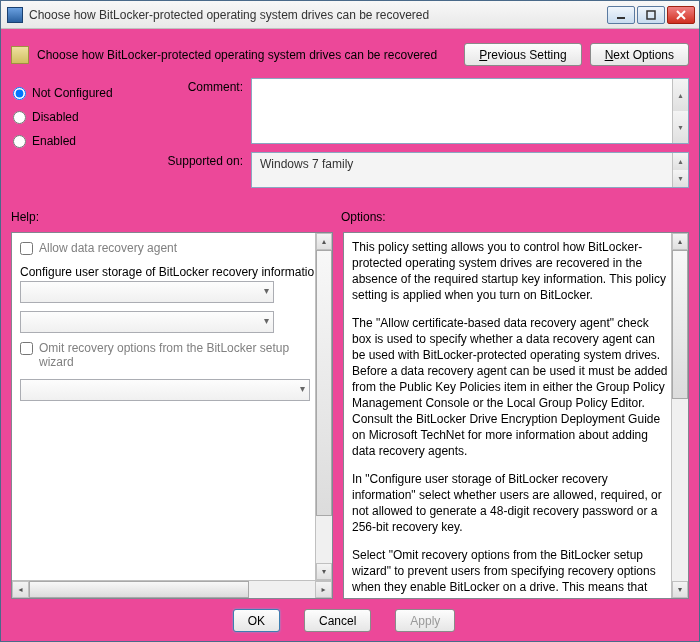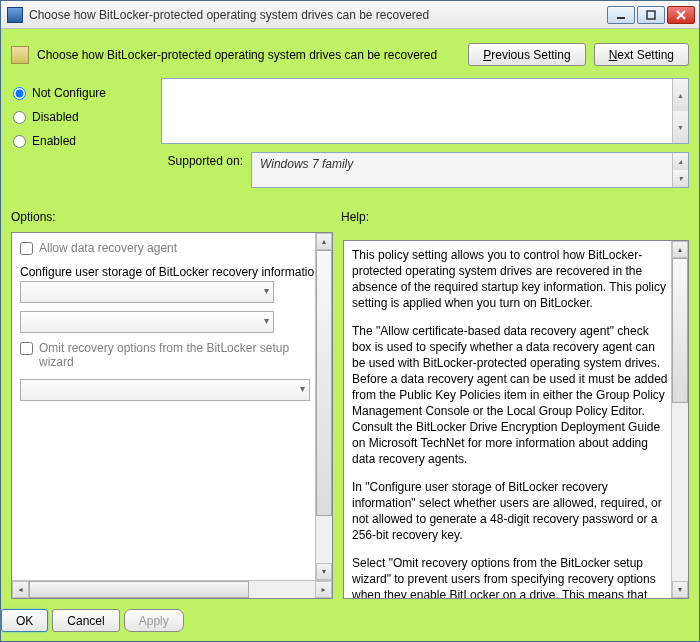--- a/index.html
+++ b/index.html
@@ -1,17 +1,17 @@
 <!DOCTYPE html>
 <html><head>
 <meta charset="utf-8">
 <style>
 * { box-sizing: border-box; font-family: "Segoe UI", Tahoma, sans-serif; font-size: 12px; }
 body { margin: 0; background: #fff; width: 700px; height: 642px; overflow: hidden; }
-.window { width: 700px; height: 642px; border: 1px solid #4a6a8a; background: #bef264; display: flex; flex-direction: column; }
+.window { width: 700px; height: 642px; border: 1px solid #4a6a8a; background: #ec4899; display: flex; flex-direction: column; }
 .titlebar { height: 28px; background: linear-gradient(#f8f8f8,#e8e8e8); display: flex; align-items: center; border-bottom: 1px solid #c0c0c0; }
 .titlebar .t-icon { width: 16px; height: 16px; margin: 0 6px; background: linear-gradient(#6aa0e0,#2a60a0); border: 1px solid #1a4070; }
 .title-text { flex: 1; color: #333; }
 .win-btns { display: flex; margin-right: 4px; }
 .win-btn { width: 28px; height: 18px; margin-left: 2px; border: 1px solid #5a7aa0; background: linear-gradient(#f0f6fc,#c8dcf0); display: flex; align-items: center; justify-content: center; border-radius: 2px; }
 .win-btn.close { background: linear-gradient(#f08080,#d03020); border-color: #a02010; color: #fff; }
 .win-btn svg { width: 10px; height: 10px; }
 .header-row { display: flex; align-items: center; padding: 14px 10px 8px 10px; }
 .header-row .h-icon { width: 18px; height: 18px; margin-right: 8px; background: linear-gradient(#f0e0a0,#d0c060); border: 1px solid #a09040; }
 .header-row .h-text { flex: 1; color: #000; }
@@ -22,48 +22,48 @@
 .upper { display: flex; padding: 4px 10px 0 10px; }
 .radio-col { width: 150px; padding-top: 4px; }
 .radio-item { display: flex; align-items: center; margin: 4px 0 10px 0; }
 .radio-item input { margin: 0 6px 0 2px; }
 .fields-col { flex: 1; }
 .field-row { display: flex; margin-bottom: 8px; }
 .field-row .lbl { width: 90px; text-align: right; padding-right: 8px; padding-top: 2px; }
 .comment-box { flex: 1; height: 66px; border: 1px solid #8aa6c1; background: #fff; position: relative; }
 .vspin { position: absolute; right: 0; top: 0; width: 16px; height: 100%; display: flex; flex-direction: column; }
 .vspin div { flex: 1; border-left: 1px solid #c0c0c0; background: linear-gradient(#f4f4f4,#e0e0e0); display: flex; align-items: center; justify-content: center; font-size: 8px; color: #666; }
-.supported-box { flex: 1; height: 36px; border: 1px solid #8aa6c1; background: #f4f4f4; position: relative; padding: 4px 20px 4px 8px; color: #333; font-style: italic; }
+.supported-box { flex: 1; height: 36px; border: 1px solid #8aa6c1; background: #f4f4f4; position: relative; padding: 4px 20px 4px 8px; color: #333; }
 .section-labels { display: flex; padding: 14px 10px 4px 10px; }
 .section-labels .lab { flex: 1; }
 .section-labels .lab:first-child { width: 330px; flex: 0 0 330px; }
 .panes { display: flex; padding: 4px 10px 0 10px; flex: 1; min-height: 0; }
 .pane { border: 1px solid #828790; background: #fff; position: relative; overflow: hidden; }
 .pane.options { width: 322px; flex: 0 0 322px; margin-right: 10px; display: flex; flex-direction: column; }
-.pane.help { flex: 1; margin-top: 8px; }
+.pane.help { flex: 1; }
 .opt-inner { padding: 8px 6px 8px 8px; overflow: hidden; flex: 1; }
 .opt-item { margin-bottom: 10px; display: flex; align-items: flex-start; }
 .opt-item input[type=checkbox] { margin: 1px 6px 0 0; }
 .opt-label { color: #000; line-height: 14px; }
 .opt-label.gray { color: #808080; }
 .dd { width: 254px; height: 22px; border: 1px solid #abadb3; background: linear-gradient(#fdfdfd,#f0f0f0); margin: 2px 0 8px 0; position: relative; }
 .dd::after { content: "▾"; position: absolute; right: 4px; top: 3px; color: #666; font-size: 10px; }
 .hscroll { height: 18px; border-top: 1px solid #c0c0c0; background: #f0f0f0; display: flex; align-items: center; }
 .hscroll .harrow { width: 17px; height: 100%; border: 1px solid #c0c0c0; background: linear-gradient(#f4f4f4,#e0e0e0); display:flex; align-items:center; justify-content:center; font-size:8px; color:#555; }
 .hscroll .htrack { flex: 1; height: 100%; position: relative; }
 .hscroll .hthumb { position: absolute; left: 0; top: 0; width: 220px; height: 100%; border: 1px solid #a8a8a8; background: linear-gradient(#f8f8f8,#dcdcdc); }
 .pane .vscroll { position: absolute; right: 0; top: 0; width: 17px; height: 100%; background: #f0f0f0; border-left: 1px solid #c0c0c0; display: flex; flex-direction: column; }
 .pane.options .vscroll { height: calc(100% - 18px); }
 .vscroll .varrow { height: 17px; border: 1px solid #c0c0c0; background: linear-gradient(#f4f4f4,#e0e0e0); display:flex; align-items:center; justify-content:center; font-size:8px; color:#555; }
 .vscroll .vtrack { flex: 1; position: relative; }
 .vscroll .vthumb { position: absolute; left: 0; top: 0; width: 100%; border: 1px solid #a8a8a8; background: linear-gradient(#f8f8f8,#dcdcdc); }
 .help-inner { padding: 6px 20px 6px 8px; line-height: 16px; color: #000; }
 .help-inner p { margin: 0 0 12px 0; }
-.footer { height: 42px; display: flex; align-items: center; justify-content: flex-start; padding-right: 12px; gap: 4px; border-top: 1px solid transparent; }
-.btn.disabled { color: #9a9a9a; border-radius: 7px; }
+.footer { height: 42px; display: flex; align-items: center; justify-content: center; padding-right: 12px; gap: 24px; border-top: 1px solid transparent; }
+.btn.disabled { color: #9a9a9a; }
 </style>
 </head>
 <body>
 
 <div class="window">
   <div class="titlebar">
     <div class="t-icon"></div>
     <div class="title-text">Choose how BitLocker-protected operating system drives can be recovered</div>
     <div class="win-btns">
       <div class="win-btn">
@@ -88,42 +88,43 @@
   <div class="header-row">
     <div class="h-icon"></div>
     <div class="h-text">Choose how BitLocker-protected operating system drives can be recovered</div>
     <div class="nav-btns">
       <div class="btn">
           <span class="uline">P</span>
           <span>revious Setting</span>
         </div>
       <div class="btn">
           <span class="uline">N</span>
-          <span>ext Setting</span>
+          <span>ext Options</span>
         </div>
     </div>
   </div>
 
   <div class="upper">
     <div class="radio-col">
       <label class="radio-item">
           <input type="radio" name="st" checked="" style="">
-          <span>Not Configure</span>
+          <span>Not Configured</span>
         </label>
       <label class="radio-item">
           <input type="radio" name="st" style="">
           <span>Disabled</span>
         </label>
       <label class="radio-item">
           <input type="radio" name="st" style="">
           <span>Enabled</span>
         </label>
     </div>
     <div class="fields-col">
       <div class="field-row">
+        <div class="lbl">Comment:</div>
         <div class="comment-box">
           <div class="vspin">
               <div>▴</div>
               <div>▾</div>
             </div>
         </div>
       </div>
       <div class="field-row">
         <div class="lbl">Supported on:</div>
         <div class="supported-box">
@@ -131,22 +132,22 @@
           <div class="vspin">
               <div>▴</div>
               <div>▾</div>
             </div>
         </div>
       </div>
     </div>
   </div>
 
   <div class="section-labels">
+    <div class="lab">Help:</div>
     <div class="lab">Options:</div>
-    <div class="lab">Help:</div>
   </div>
 
   <div class="panes">
     <div class="pane options">
       <div class="opt-inner">
         <div class="opt-item">
             <input type="checkbox" style="">
             <span class="opt-label gray">Allow data recovery agent</span>
           </div>
         <div class="opt-label">Configure user storage of BitLocker recovery information:</div>

